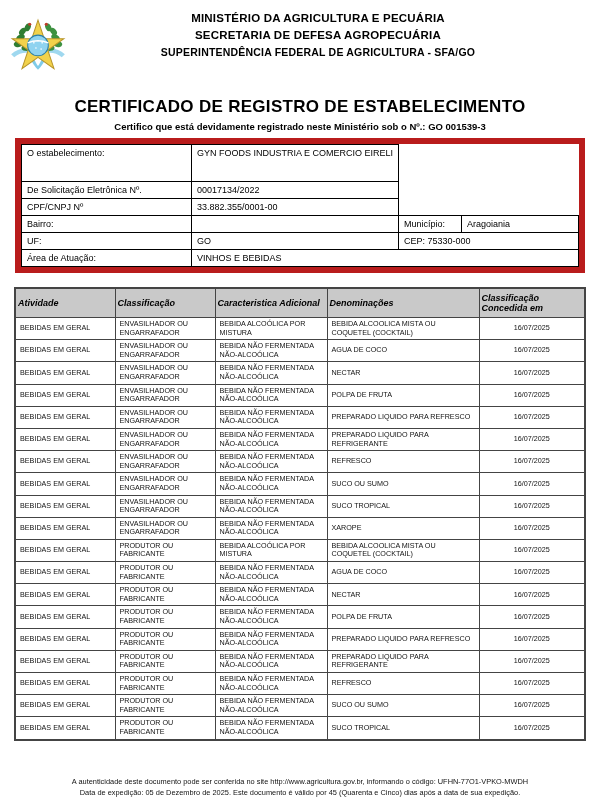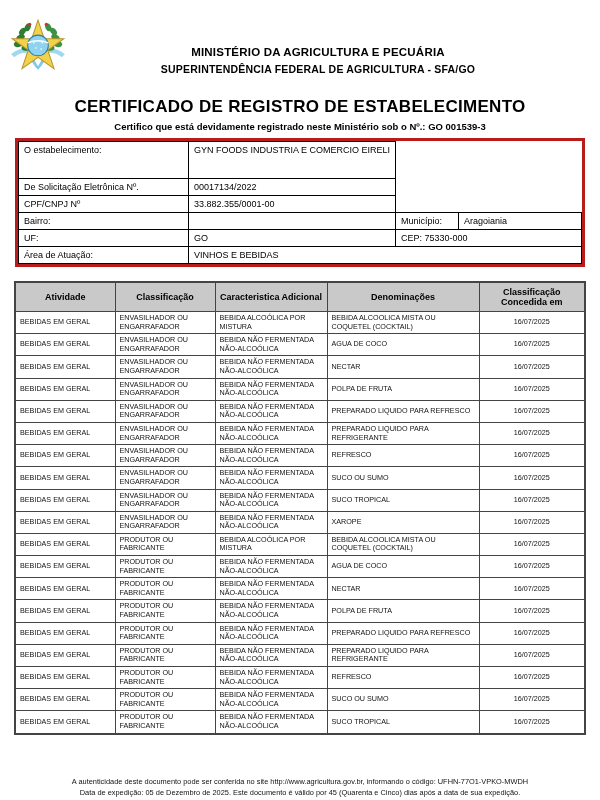--- a/index.html
+++ b/index.html
@@ -8,57 +8,58 @@
     width: 600px; height: 800px;
     background: #ffffff;
     font-family: "Liberation Sans", sans-serif;
     color: #000;
     overflow: hidden;
   }
 
   .page { position: relative; width: 600px; height: 800px; padding: 0; }
 
   
-  .header { display: flex; align-items: flex-end; padding: 10px 0 0 0; }
+  .header { display: flex; align-items: flex-start; padding: 10px 0 0 0; }
   .crest { width: 76px; flex: 0 0 76px; display: flex; justify-content: center; padding-top: 6px; }
   .crest svg { display: block; }
   .header-titles { flex: 1 1 auto; text-align: center; padding-right: 40px; }
   .header-titles .t1 { font-size: 11.5px; font-weight: bold; letter-spacing: .2px; line-height: 17px; }
   .header-titles .t2 { font-size: 11.5px; font-weight: bold; letter-spacing: .2px; line-height: 17px; }
   .header-titles .t3 { font-size: 10.5px; font-weight: bold; letter-spacing: .2px; line-height: 17px; }
 
   .doc-title { text-align: center; font-size: 17px; font-weight: bold; margin-top: 19px; letter-spacing: .3px; }
 
   .certify-line { text-align: center; font-size: 9.5px; font-weight: bold; margin-top: 4px; margin-bottom: 6px; }
 
   
-  .infobox { width: 570px; margin: 0 auto; border: 3px solid #b91c1c; border-collapse: collapse; }
+  .infobox { width: 570px; margin: 0 auto; border: 6px solid #b91c1c; border-collapse: collapse; }
   .infobox table { width: 100%; border-collapse: collapse; }
   .infobox td {
     border: 1px solid #000;
     font-size: 9px;
     padding: 3px 5px;
     vertical-align: top;
     height: 16px;
     white-space: nowrap;
   }
   td.lbl { width: auto; }
   .row-estab td { height: 37px; }
 
   
   .maintable { width: 570px; margin: 14px auto 0 auto; border-collapse: collapse; border: 2px solid #444; table-layout: fixed; }
   .maintable th {
     background: #c9c9c9;
     border: 1px solid #444;
     font-size: 9px;
     font-weight: bold;
-    text-align: center;
+    text-align: left;
     padding: 4px 2px;
     height: 28px;
     vertical-align: middle;
+    font-style: italic;
   }
   .maintable td {
     border: 1px solid #444;
     font-size: 7.2px;
     padding: 2px 4px;
     vertical-align: middle;
     height: 19px;
     line-height: 8.6px;
     color: #111;
   }
@@ -115,20 +116,21 @@
         <path d="M40 52 Q60 44 80 52" stroke="#ffffff" stroke-width="3" fill="none"></path>
         <circle cx="52" cy="52" r="1.6" fill="#fff"></circle>
         <circle cx="60" cy="48" r="1.6" fill="#fff"></circle>
         <circle cx="68" cy="52" r="1.6" fill="#fff"></circle>
         <circle cx="56" cy="62" r="1.6" fill="#fff"></circle>
         <circle cx="66" cy="64" r="1.6" fill="#fff"></circle>
       </svg>
     </div>
     <div class="header-titles">
       <div class="t1">MINISTÉRIO DA AGRICULTURA E PECUÁRIA</div>
+      <div class="t2">SECRETARIA DE DEFESA AGROPECUÁRIA</div>
       <div class="t3">SUPERINTENDÊNCIA FEDERAL DE AGRICULTURA - SFA/GO</div>
     </div>
   </div>
 
   <div class="doc-title">CERTIFICADO DE REGISTRO DE ESTABELECIMENTO</div>
 
   <div class="certify-line">Certifico que está devidamente registrado neste Ministério sob o Nº.: GO 001539-3</div>
 
   <div class="infobox">
     <table>

